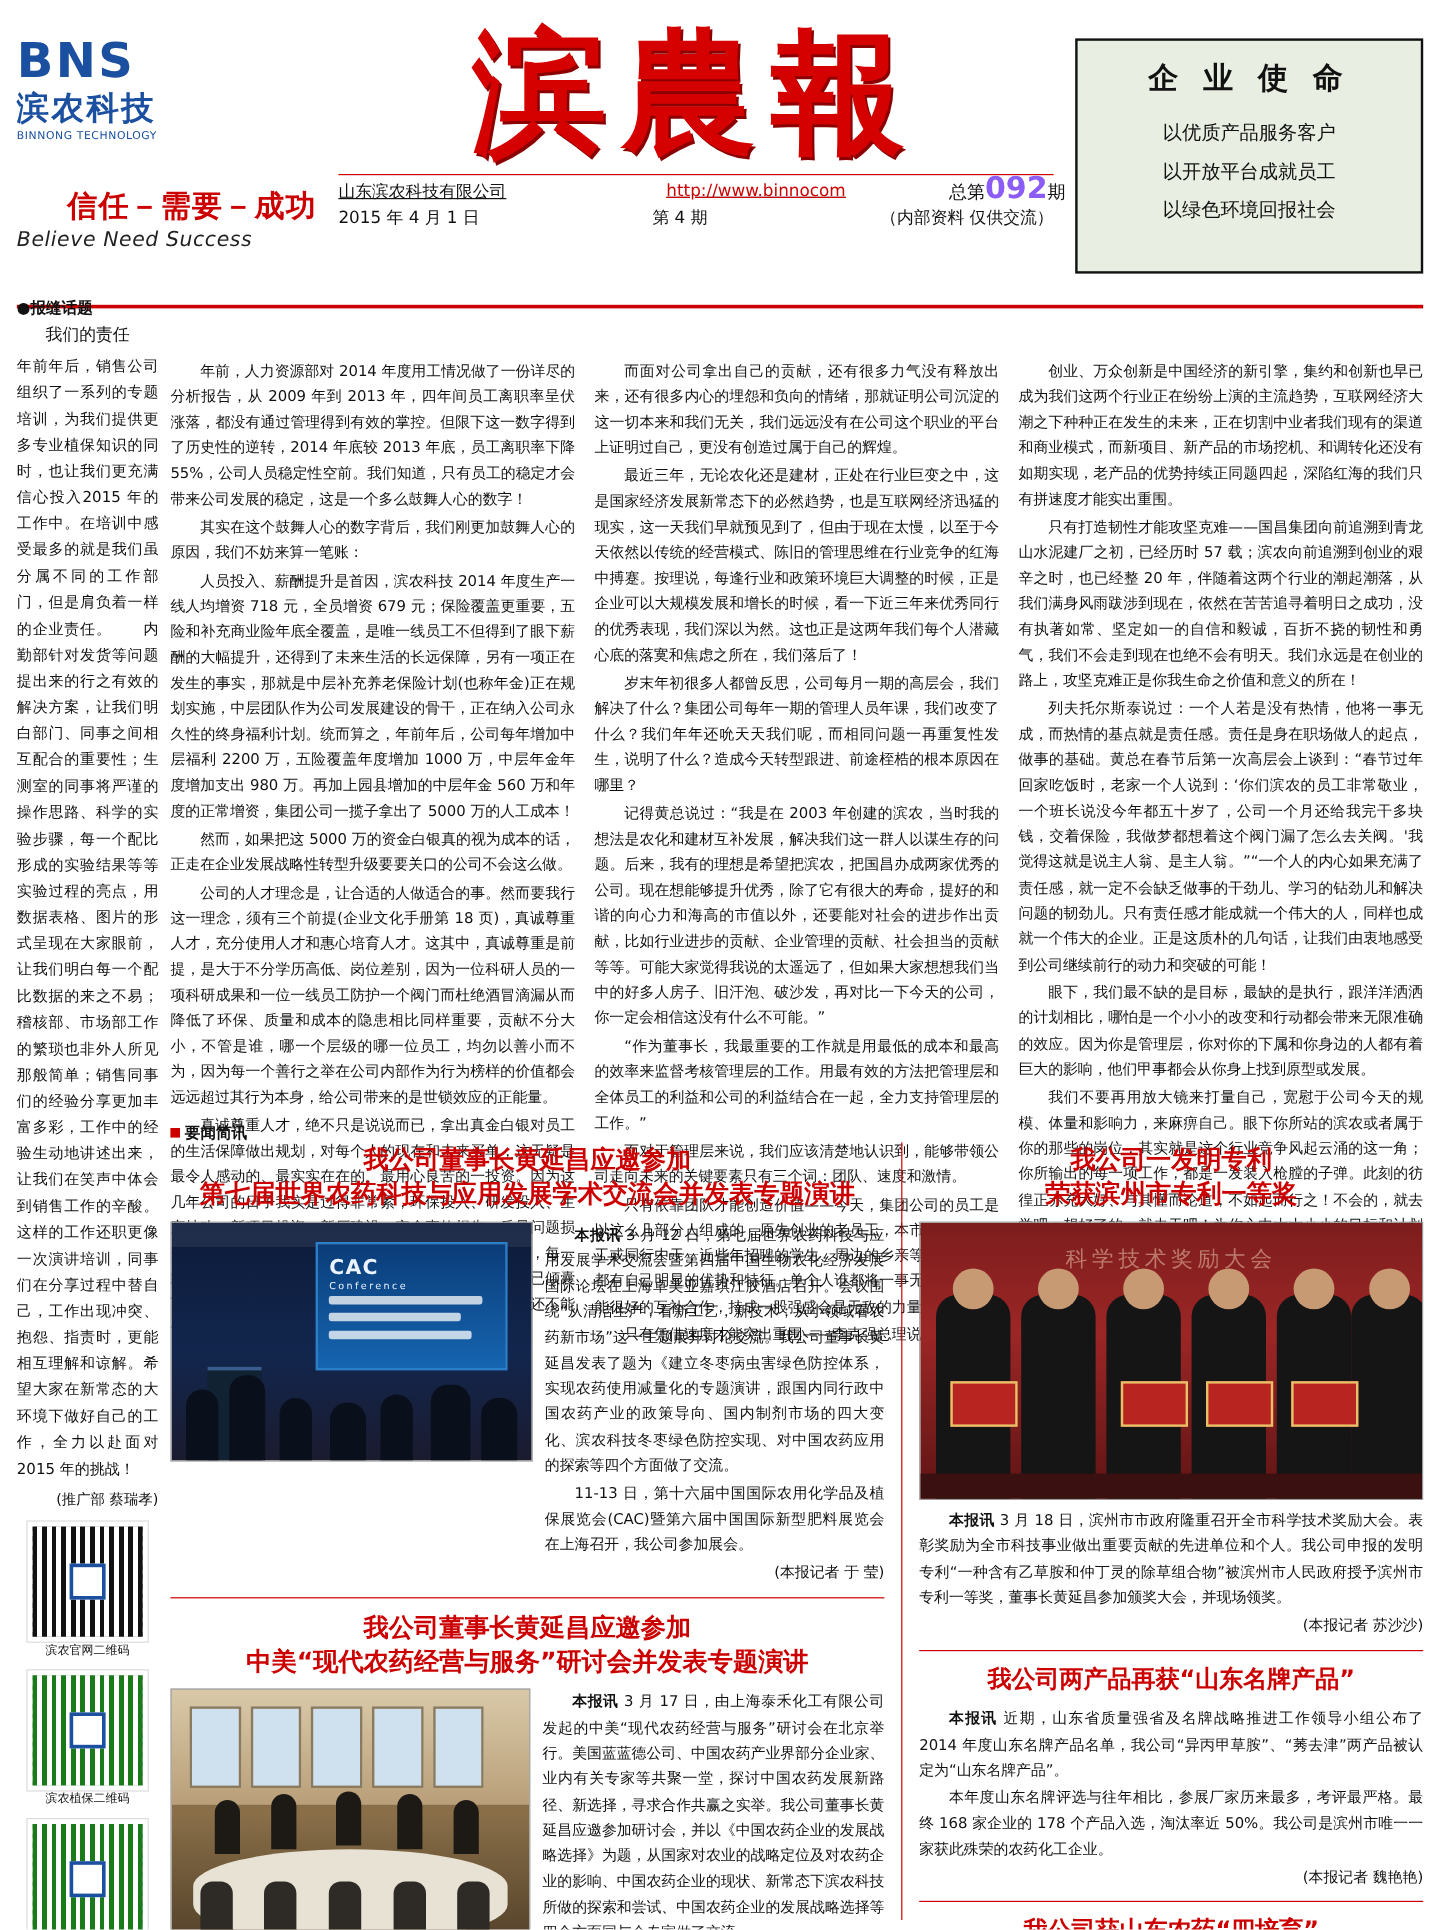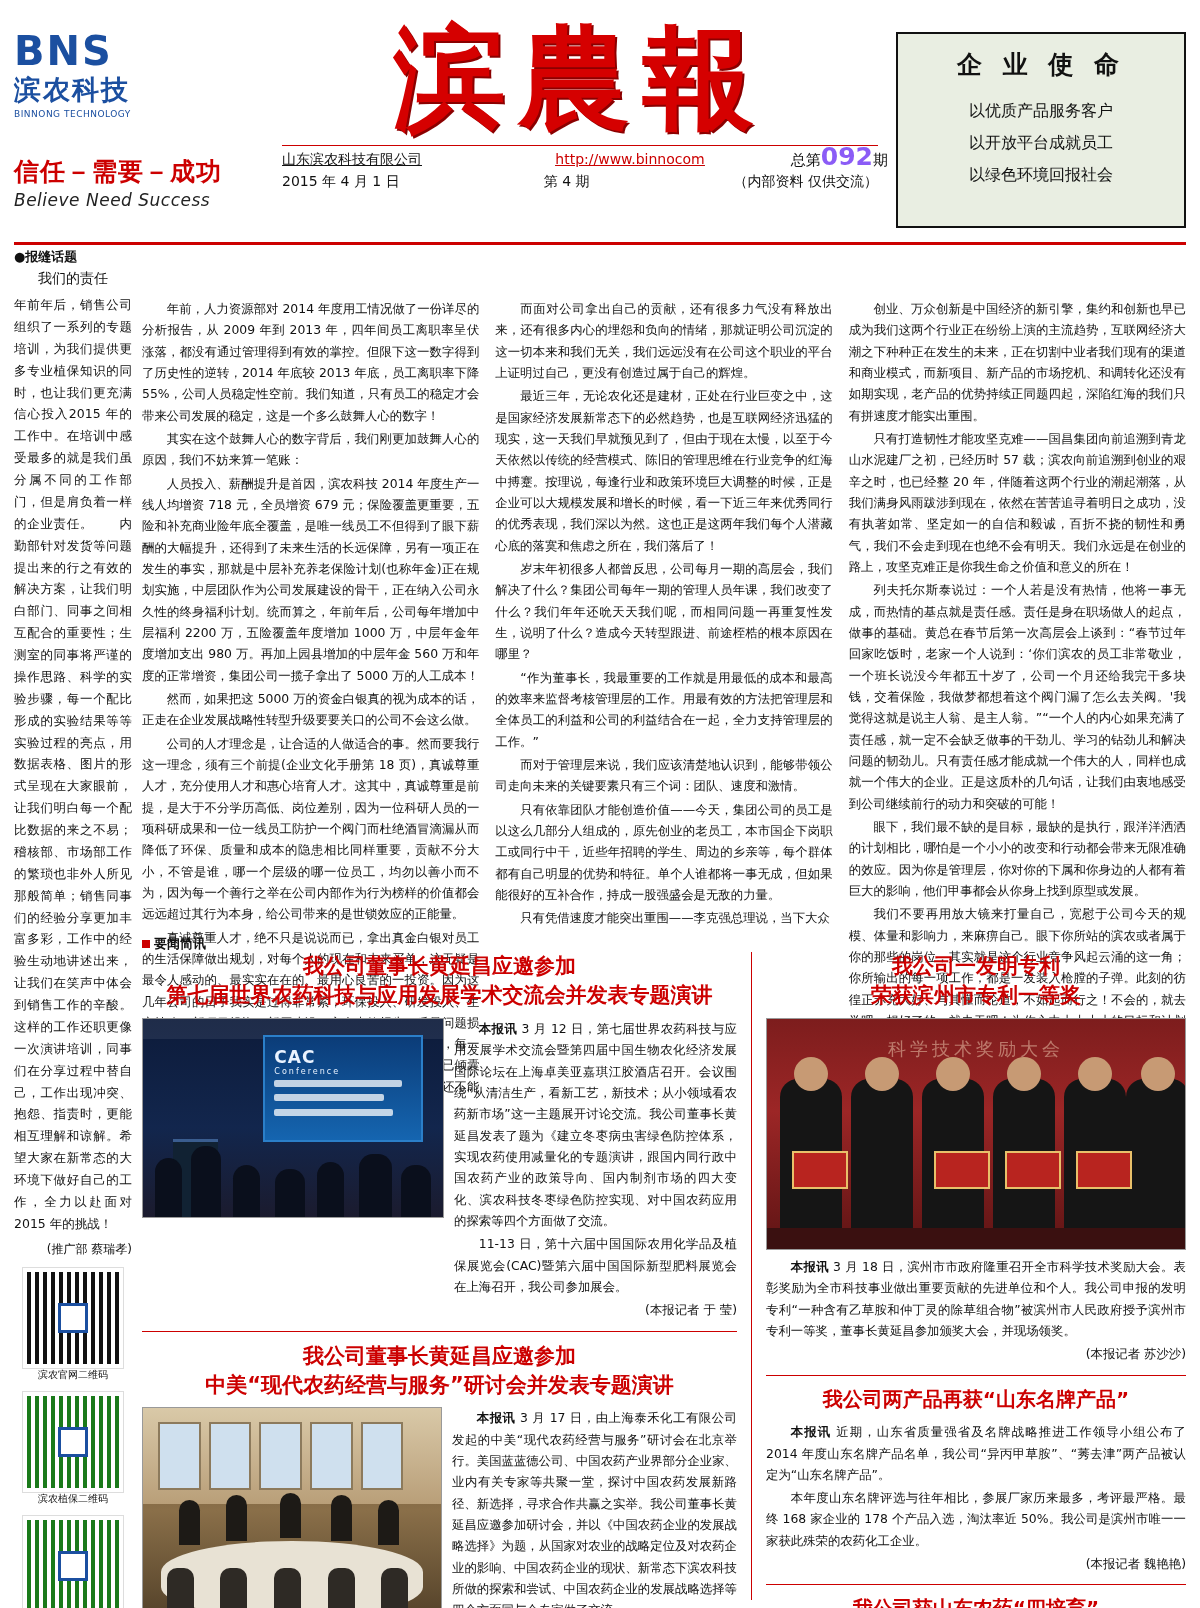--- a/index.html
+++ b/index.html
@@ -7,28 +7,28 @@
     width:1200px;height:1608px;
     background:#ffffff;
     font-family:"DejaVu Sans","Liberation Sans",sans-serif;
     color:#111;
     position:relative;
     overflow:hidden;
   }
   .page{position:relative;width:1200px;height:1608px;box-sizing:border-box;padding:10px 14px;}
 
   
-  .masthead{display:flex;align-items:flex-start;height:228px;border-bottom:3px solid #c00;padding-bottom:4px;}
+  .masthead{display:flex;align-items:flex-start;height:228px;border-bottom:3px solid #c00;padding-bottom:16px;}
   .logo-col{width:250px;padding-top:18px;}
   .logo-mark{display:flex;align-items:center;gap:6px;}
   .logo-bns{font-family:"DejaVu Sans",sans-serif;font-weight:bold;font-size:40px;color:#1b4fa0;letter-spacing:2px;}
   .logo-cn{font-size:27px;font-weight:bold;color:#1b4fa0;letter-spacing:2px;margin-top:-2px;}
   .logo-en{font-size:9px;color:#1b4fa0;letter-spacing:.5px;margin-top:1px;}
   .slogan{margin-top:36px;}
-  .slogan-cn{font-size:25px;font-weight:bold;color:#c00;letter-spacing:1px;}
+  .slogan-cn{font-size:25px;font-weight:bold;color:#c00;letter-spacing:1px;text-align:right;}
   .slogan-en{font-size:17px;font-style:italic;color:#222;letter-spacing:.5px;margin-top:2px;}
 
   .title-col{flex:1;text-align:center;position:relative;padding-top:6px;}
   .paper-title{
     font-family:"DejaVu Serif","Liberation Serif",serif;
     font-size:112px;font-weight:bold;color:#d50000;letter-spacing:12px;
     line-height:1.1;
     text-shadow:2px 2px 0 #8b0000;
     white-space:nowrap;
   }
@@ -188,20 +188,21 @@
       <p>其实在这个鼓舞人心的数字背后，我们刚更加鼓舞人心的原因，我们不妨来算一笔账：</p>
       <p>人员投入、薪酬提升是首因，滨农科技 2014 年度生产一线人均增资 718 元，全员增资 679 元；保险覆盖更重要，五险和补充商业险年底全覆盖，是唯一线员工不但得到了眼下薪酬的大幅提升，还得到了未来生活的长远保障，另有一项正在发生的事实，那就是中层补充养老保险计划(也称年金)正在规划实施，中层团队作为公司发展建设的骨干，正在纳入公司永久性的终身福利计划。统而算之，年前年后，公司每年增加中层福利 2200 万，五险覆盖年度增加 1000 万，中层年金年度增加支出 980 万。再加上园县增加的中层年金 560 万和年度的正常增资，集团公司一揽子拿出了 5000 万的人工成本！</p>
       <p>然而，如果把这 5000 万的资金白银真的视为成本的话，正走在企业发展战略性转型升级要要关口的公司不会这么做。</p>
       <p>公司的人才理念是，让合适的人做适合的事。然而要我行这一理念，须有三个前提(企业文化手册第 18 页)，真诚尊重人才，充分使用人才和惠心培育人才。这其中，真诚尊重是前提，是大于不分学历高低、岗位差别，因为一位科研人员的一项科研成果和一位一线员工防护一个阀门而杜绝酒冒滴漏从而降低了环保、质量和成本的隐患相比同样重要，贡献不分大小，不管是谁，哪一个层级的哪一位员工，均勿以善小而不为，因为每一个善行之举在公司内部作为行为榜样的价值都会远远超过其行为本身，给公司带来的是世锁效应的正能量。</p>
       <p>真诚尊重人才，绝不只是说说而已，拿出真金白银对员工的生活保障做出规划，对每个人的现在和未来买单，这无疑是最令人感动的、最实实在在的、最用心良苦的一投资。因为这几年公司的日子我实是过得非常紧，环保投入、研发投入、生产技改、新项目投资、新厂建设、安全事故损失、质量问题损失、经营成本上升和利润下降，但我们在教育通过投资，每一款买单都是巨额的投入，集团公司十几年的积累沉淀早已倾囊而出！但如果此时此刻，我们对此还没有明确的认识，还不能够倾囊</p>
     </div>
     <div class="col">
       <p>而面对公司拿出自己的贡献，还有很多力气没有释放出来，还有很多内心的埋怨和负向的情绪，那就证明公司沉淀的这一切本来和我们无关，我们远远没有在公司这个职业的平台上证明过自己，更没有创造过属于自己的辉煌。</p>
       <p>最近三年，无论农化还是建材，正处在行业巨变之中，这是国家经济发展新常态下的必然趋势，也是互联网经济迅猛的现实，这一天我们早就预见到了，但由于现在太慢，以至于今天依然以传统的经营模式、陈旧的管理思维在行业竞争的红海中搏蹇。按理说，每逢行业和政策环境巨大调整的时候，正是企业可以大规模发展和增长的时候，看一下近三年来优秀同行的优秀表现，我们深以为然。这也正是这两年我们每个人潜藏心底的落寞和焦虑之所在，我们落后了！</p>
       <p>岁末年初很多人都曾反思，公司每月一期的高层会，我们解决了什么？集团公司每年一期的管理人员年课，我们改变了什么？我们年年还吮天天我们呢，而相同问题一再重复性发生，说明了什么？造成今天转型跟进、前途桎梏的根本原因在哪里？</p>
+      <p>记得黄总说过：“我是在 2003 年创建的滨农，当时我的想法是农化和建材互补发展，解决我们这一群人以谋生存的问题。后来，我有的理想是希望把滨农，把国昌办成两家优秀的公司。现在想能够提升优秀，除了它有很大的寿命，提好的和谐的向心力和海高的市值以外，还要能对社会的进步作出贡献，比如行业进步的贡献、企业管理的贡献、社会担当的贡献等等。可能大家觉得我说的太遥远了，但如果大家想想我们当中的好多人房子、旧汗泡、破沙发，再对比一下今天的公司，你一定会相信这没有什么不可能。”</p>
       <p>“作为董事长，我最重要的工作就是用最低的成本和最高的效率来监督考核管理层的工作。用最有效的方法把管理层和全体员工的利益和公司的利益结合在一起，全力支持管理层的工作。”</p>
       <p>而对于管理层来说，我们应该清楚地认识到，能够带领公司走向未来的关键要素只有三个词：团队、速度和激情。</p>
       <p>只有依靠团队才能创造价值——今天，集团公司的员工是以这么几部分人组成的，原先创业的老员工，本市国企下岗职工或同行中干，近些年招聘的学生、周边的乡亲等，每个群体都有自己明显的优势和特征。单个人谁都将一事无成，但如果能很好的互补合作，持成一股强盛会是无敌的力量。</p>
       <p>只有凭借速度才能突出重围——李克强总理说，当下大众</p>
     </div>
     <div class="col">
       <p>创业、万众创新是中国经济的新引擎，集约和创新也早已成为我们这两个行业正在纷纷上演的主流趋势，互联网经济大潮之下种种正在发生的未来，正在切割中业者我们现有的渠道和商业模式，而新项目、新产品的市场挖机、和调转化还没有如期实现，老产品的优势持续正同题四起，深陷红海的我们只有拼速度才能实出重围。</p>
       <p>只有打造韧性才能攻坚克难——国昌集团向前追溯到青龙山水泥建厂之初，已经历时 57 载；滨农向前追溯到创业的艰辛之时，也已经整 20 年，伴随着这两个行业的潮起潮落，从我们满身风雨跋涉到现在，依然在苦苦追寻着明日之成功，没有执著如常、坚定如一的自信和毅诚，百折不挠的韧性和勇气，我们不会走到现在也绝不会有明天。我们永远是在创业的路上，攻坚克难正是你我生命之价值和意义的所在！</p>
       <p>列夫托尔斯泰说过：一个人若是没有热情，他将一事无成，而热情的基点就是责任感。责任是身在职场做人的起点，做事的基础。黄总在春节后第一次高层会上谈到：“春节过年回家吃饭时，老家一个人说到：‘你们滨农的员工非常敬业，一个班长说没今年都五十岁了，公司一个月还给我完干多块钱，交着保险，我做梦都想着这个阀门漏了怎么去关阀。'我觉得这就是说主人翁、是主人翁。”“一个人的内心如果充满了责任感，就一定不会缺乏做事的干劲儿、学习的钻劲儿和解决问题的韧劲儿。只有责任感才能成就一个伟大的人，同样也成就一个伟大的企业。正是这质朴的几句话，让我们由衷地感受到公司继续前行的动力和突破的可能！</p>
       <p>眼下，我们最不缺的是目标，最缺的是执行，跟洋洋洒洒的计划相比，哪怕是一个小小的改变和行动都会带来无限准确的效应。因为你是管理层，你对你的下属和你身边的人都有着巨大的影响，他们甲事都会从你身上找到原型或发展。</p>

